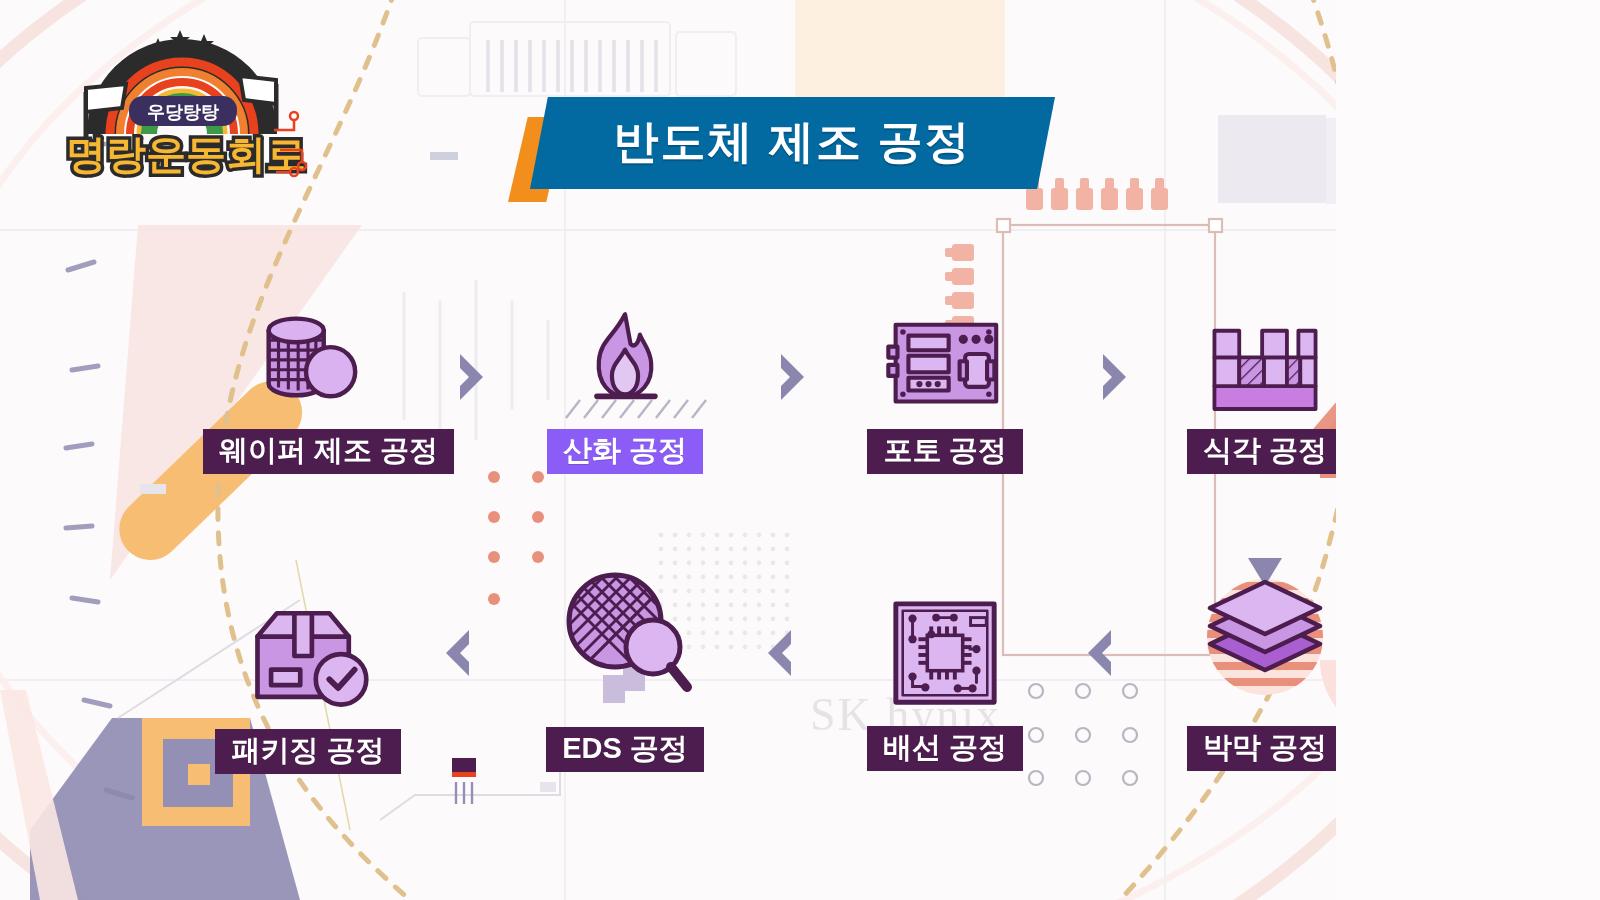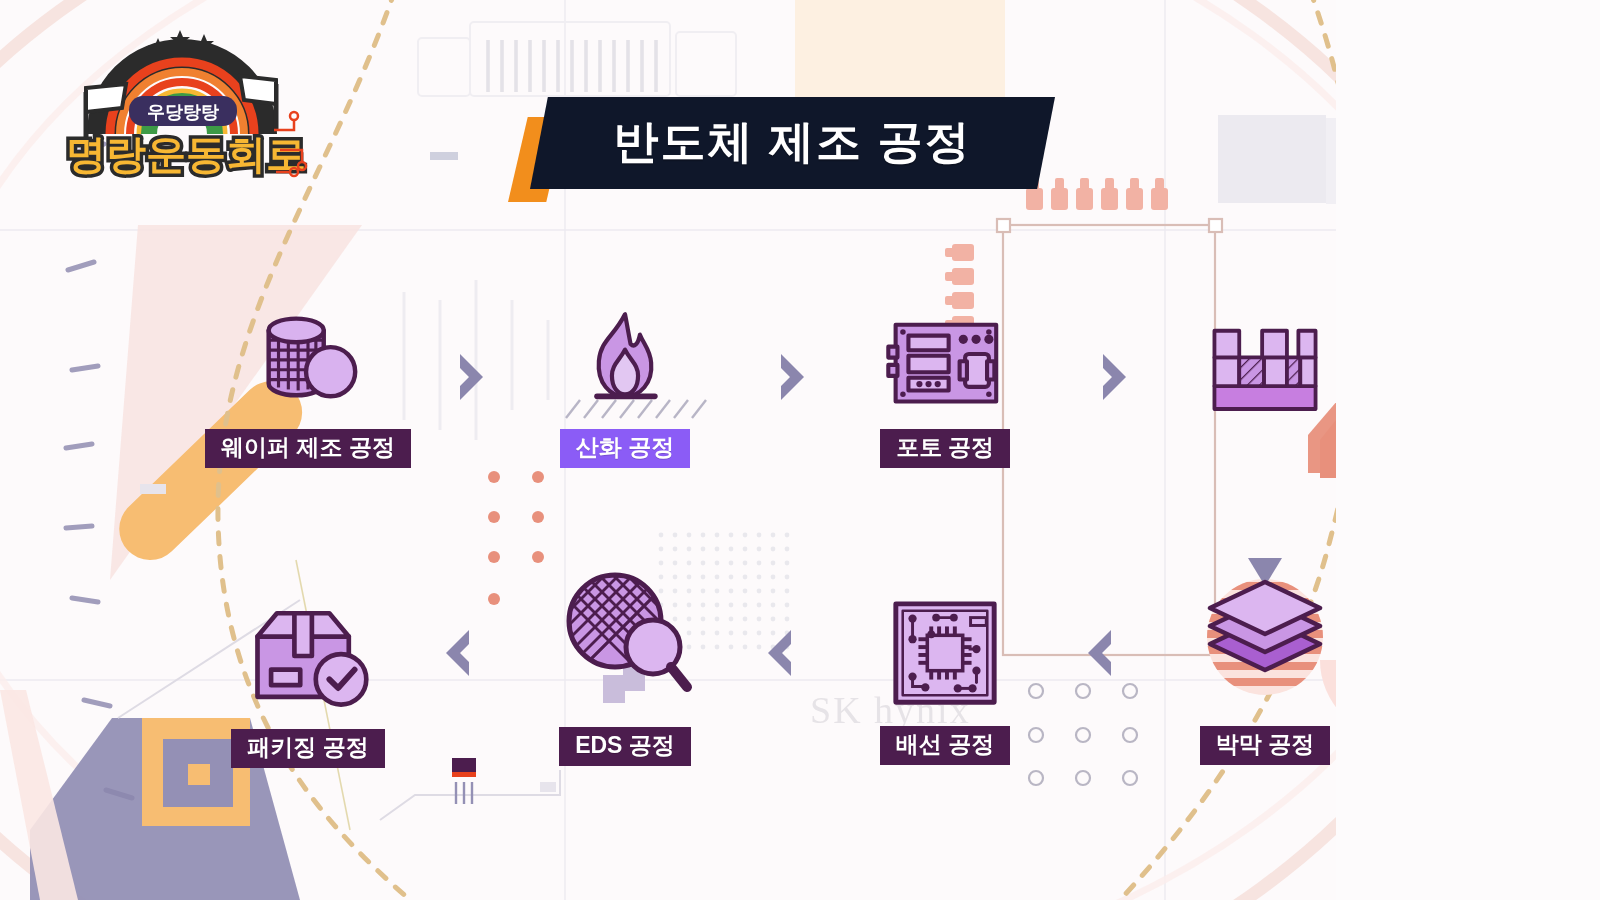--- a/index.html
+++ b/index.html
@@ -34,21 +34,21 @@
   }
   .title-orange {
     position:absolute; left:8px; top:22px;
     width:58px; height:85px;
     background:#f28e1c;
     clip-path:polygon(34% 0%, 100% 0%, 66% 100%, 0% 100%);
   }
   .title-band {
     position:absolute; left:30px; top:2px;
     width:525px; height:92px;
-    background:#0f172a;
+    background:#0369a1;
     clip-path:polygon(3.4% 0%, 100% 0%, 96.6% 100%, 0% 100%);
     display:flex; align-items:center; justify-content:center;
   }
   .title-text {
     color:#ffffff;
     font-size:45px;
     font-weight:bold;
     letter-spacing:2px;
     line-height:1;
     padding-bottom:4px;
@@ -67,42 +67,42 @@
   .node-icon {
     height:130px;
     display:flex; align-items:flex-end; justify-content:center;
     position:relative; z-index:3;
   }
   .node-label {
     margin-top:14px;
     display:inline-block;
     padding:7px 16px 9px;
     color:#ffffff;
-    font-size:23px;
+    font-size:29px;
     font-weight:bold;
     line-height:1;
     white-space:nowrap;
     position:relative; z-index:4;
     text-shadow:0 1px 0 rgba(0,0,0,.15);
   }
   .label-center { text-align:center; }
   .lbl-purple { background:#4c1d4e; }
   .lbl-red    { background:#8b5cf6; }
 
   
   .arrow {
     position:absolute;
     width:34px; height:50px;
     z-index:3;
   }
 
   
   .watermark {
     position:absolute; left:810px; top:688px;
-    font-size:38px;
+    font-size:46px;
     letter-spacing:2px;
     color:rgba(150,145,160,.22);
     font-family:"Liberation Serif", serif;
     user-select:none;
     white-space:nowrap;
   }
 </style>
 </head>
 <body>
 
@@ -474,20 +474,23 @@
           <rect x="38" y="40" width="26" height="30" fill="url(#hatchEtch)"></rect>
           <rect x="64" y="40" width="24" height="30" fill="#dcb6f0"></rect>
           <rect x="88" y="40" width="14" height="30" fill="url(#hatchEtch)"></rect>
           <rect x="102" y="40" width="16" height="30" fill="#dcb6f0"></rect>
           <rect x="12" y="12" width="26" height="28" fill="#dcb6f0"></rect>
           <rect x="62" y="12" width="26" height="28" fill="#dcb6f0"></rect>
           <rect x="100" y="12" width="18" height="28" fill="#dcb6f0"></rect>
         </g>
       </svg>
     </div>
+    <div class="label-center">
+      <span class="node-label lbl-purple">식각 공정</span>
+    </div>
   </div>
 
   <div class="node" style="left:845px; top:572px; width:200px;">
     <div class="node-icon" style="height:140px;">
       <svg viewBox="0 0 120 120" width="118" height="118">
         <g stroke="#4c1d4e" stroke-width="5" stroke-linejoin="round">
           <rect x="10" y="10" width="100" height="100" fill="#dcb6f0"></rect>
           <rect x="17" y="17" width="86" height="86" fill="#dcb6f0" stroke-width="2.6"></rect>
         </g>
 

